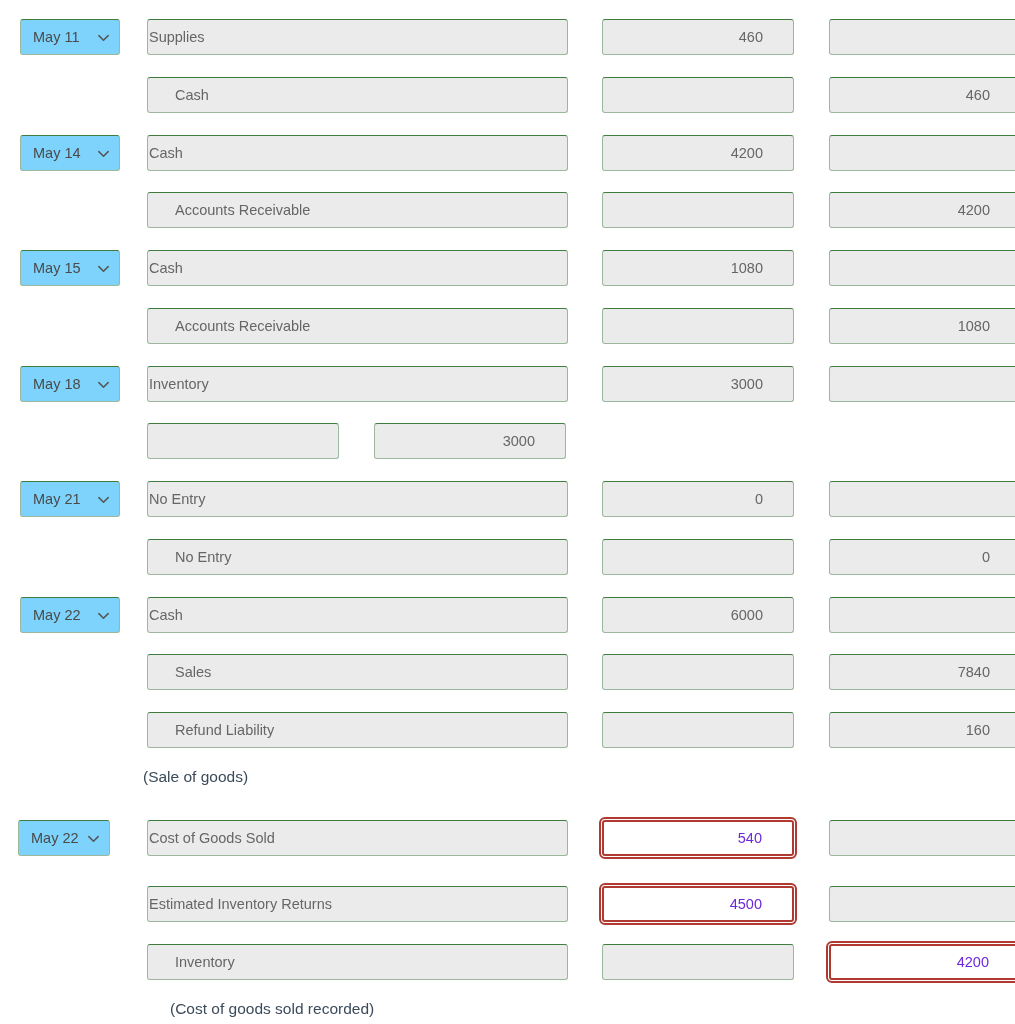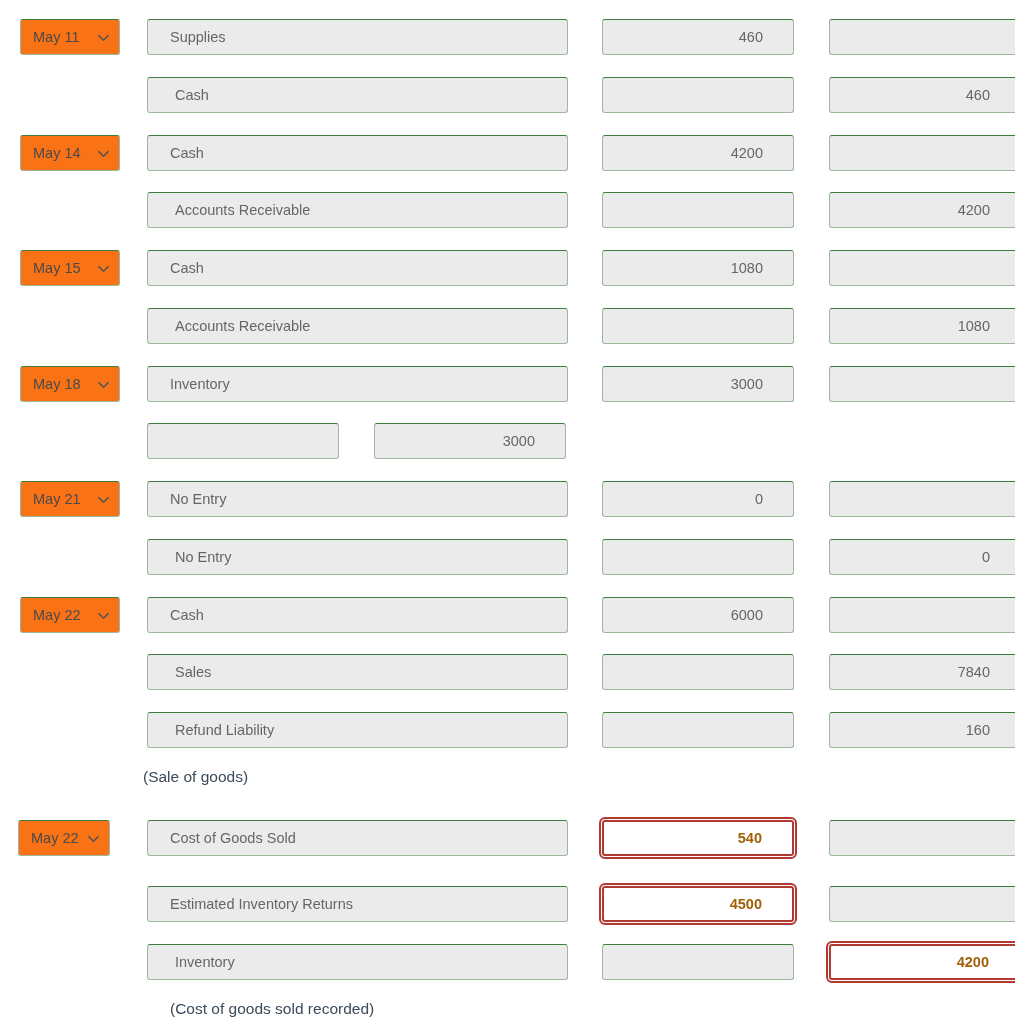--- a/index.html
+++ b/index.html
@@ -33,21 +33,21 @@
     width: 147px;
     height: 36px;
     flex: 0 0 147px;
   }
   .date-select {
     position: absolute;
     top: 0;
     left: 20px;
     width: 100px;
     height: 36px;
-    background: #f97316;
+    background: #7dd3fc;
     border: 1px solid #9cb79c;
     border-top: 1px solid #3f7d3f;
     border-radius: 3px;
     display: flex;
     align-items: center;
     justify-content: space-between;
     padding: 0 9px 0 12px;
     font-size: 14.5px;
     color: #4a4a4a;
     cursor: pointer;
@@ -66,21 +66,21 @@
   .acct-cell { flex: 0 0 455px; }
   .acct-field {
     width: 421px;
     height: 36px;
     background: #ebebeb;
     border: 1px solid #9cb79c;
     border-top: 1px solid #3f7d3f;
     border-radius: 3px;
     display: flex;
     align-items: center;
-    padding-left: 22px;
+    padding-left: 1px;
     font-size: 14.5px;
     color: #666666;
     cursor: text;
     overflow: hidden;
     white-space: nowrap;
   }
   .acct-field.indent { padding-left: 27px; }
 
   
   .amt-cell-debit { flex: 0 0 227px; }
@@ -100,22 +100,21 @@
     color: #666666;
     cursor: text;
     overflow: hidden;
     white-space: nowrap;
   }
   .amt-field.error {
     background: #ffffff;
     border: 2px solid #b03a32;
     outline: 2px solid #b03a32;
     outline-offset: 1px;
-    color: #a16207;
-    font-weight: bold;
+    color: #6d28d9;
   }
 
   
   .note {
     position: absolute;
     left: 143px;
     font-size: 15.5px;
     color: #3b4a5a;
     white-space: nowrap;
   }

